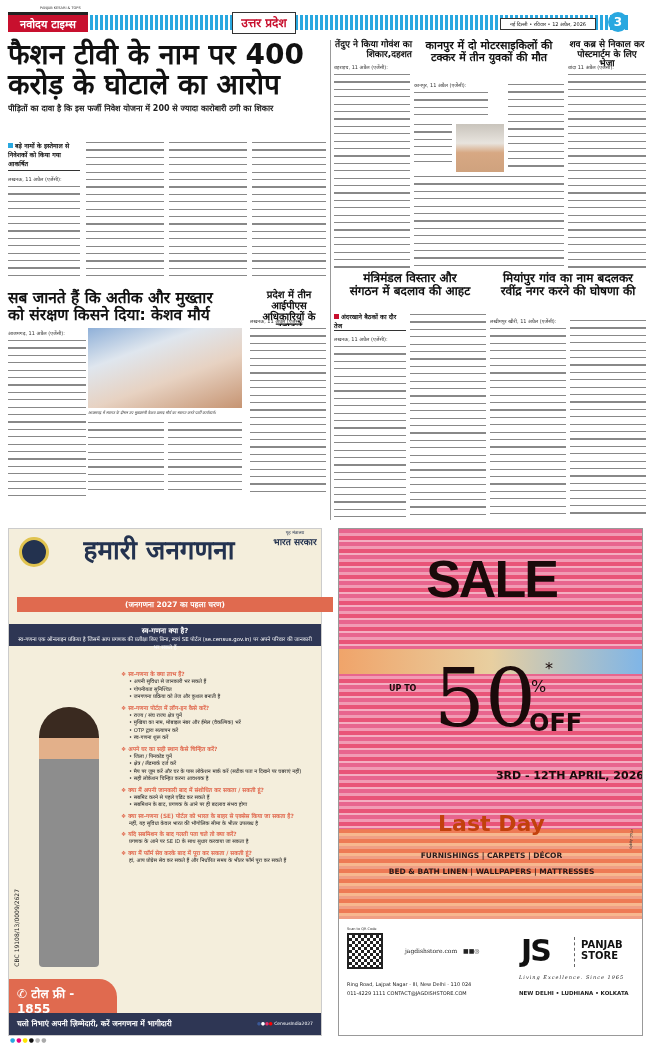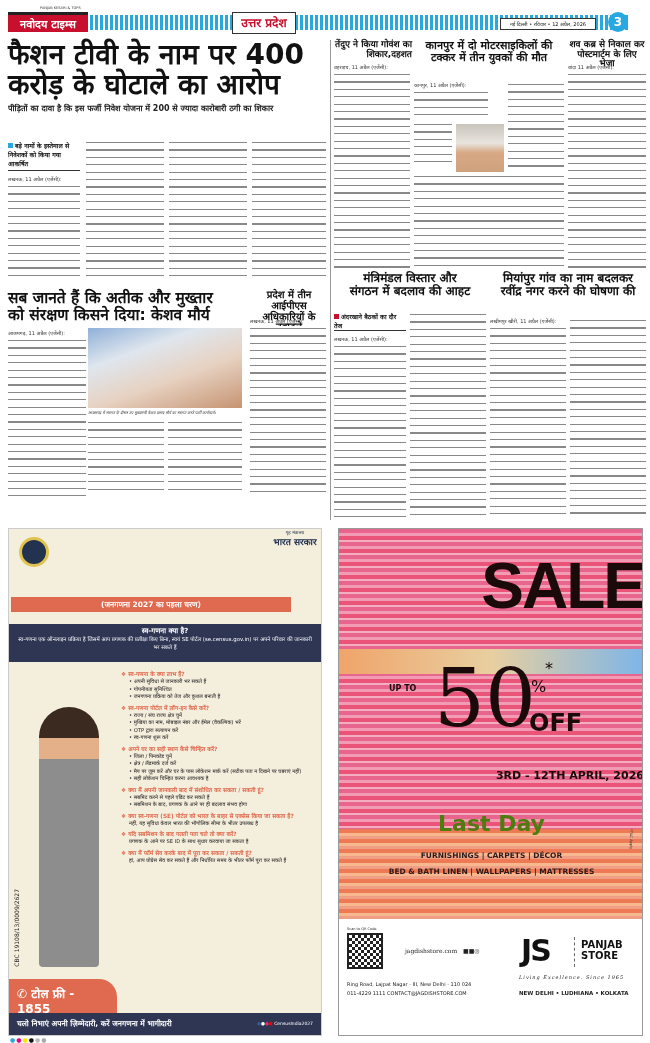--- a/index.html
+++ b/index.html
@@ -110,25 +110,26 @@
 <div class="abs lines" style="left:490px;top:326px;width:76px;height:194px"></div>
 <div class="abs lines" style="left:570px;top:318px;width:76px;height:202px"></div>
 
 <div class="abs" id="census">
   <div class="abs" style="left:10px;top:8px;width:30px;height:30px;border-radius:50%;background:#23324f;border:3px solid #e0c34f"></div>
   <div class="abs" style="left:264px;top:0;width:44px;text-align:center">
     <div style="font-size:4.5px;color:#23324f">गृह मंत्रालय</div>
     <div style="font-size:9px;font-weight:bold;color:#23324f">भारत सरकार</div>
   </div>
   <div class="abs h1" style="left:40px;top:6px;width:220px">
-  </div>
-  <div class="abs band1" style="left:2px;top:68px;width:280px">
+    <div>हमारी जनगणना</div>
+  </div>
+  <div class="abs band1" style="left:8px;top:68px;width:316px">
     <div>(जनगणना 2027 का पहला चरण)</div>
   </div>
-  <div class="abs band2" style="left:0;top:95px;width:312px;height:38px">
+  <div class="abs band2" style="left:0;top:95px;width:312px;height:22px">
     <div style="font-size:7px;font-weight:bold">स्व-गणना क्या है?</div>
     <div>स्व-गणना एक ऑनलाइन प्रक्रिया है जिसमें आप प्रगणक की प्रतीक्षा किए बिना, स्वयं SE पोर्टल (se.census.gov.in) पर अपने परिवार की जानकारी भर सकते हैं</div>
   </div>
   <div class="abs" style="left:30px;top:178px;width:60px;height:260px;background:linear-gradient(180deg,#3a2a20 0 12%,#e3b08a 12% 20%,#8d8d8d 20% 100%);border-radius:30px 30px 4px 4px"></div>
   <div class="abs" style="left:4px;top:360px;width:10px;font-size:6px;color:#222;writing-mode:vertical-rl;transform:rotate(180deg)">CBC 19108/13/0009/2627</div>
   <div class="abs" style="left:112px;top:138px;width:196px">
     <div class="q">❖ <span>स्व-गणना के क्या लाभ हैं?</span></div>
     <ul>
         <li>अपनी सुविधा से जानकारी भर सकते हैं</li>
         <li>गोपनीयता सुनिश्चित</li>
@@ -166,28 +167,28 @@
   <div class="abs footer" style="left:0;top:484px;width:312px;height:22px">
     <span>चलो निभाएं अपनी ज़िम्मेदारी, करें जनगणना में भागीदारी</span>
     <span style="float:right;font-size:4.5px;font-weight:normal"><span style="color:#3b5998">●</span><span>●</span><span style="color:#e1306c">●</span><span style="color:#f00">●</span> <span>CensusIndia2027</span></span>
   </div>
 </div>
 
 <div class="abs" id="sale">
   <div class="abs" id="sale-bg"></div>
   <div class="abs" id="sale-bg2"></div>
   <div class="abs" id="sale-bg3"></div>
-  <div class="abs" style="left:0;top:20px;width:305px;text-align:right;font-size:64px;font-weight:bold;color:#1a0a0a;font-family:'Liberation Sans',sans-serif;letter-spacing:-2px">SALE</div>
+  <div class="abs" style="left:0;top:20px;width:305px;text-align:center;font-size:52px;font-weight:bold;color:#1a0a0a;font-family:'Liberation Sans',sans-serif;letter-spacing:-2px">SALE</div>
   <div class="abs" style="left:50px;top:155px;font-size:8px;font-weight:bold;color:#1a0a0a">UP TO</div>
   <div class="abs" style="left:95px;top:125px;font-size:80px;color:#1a0a0a;font-family:'DejaVu Serif',serif;line-height:90px">50</div>
   <div class="abs" style="left:192px;top:148px;font-size:16px;color:#1a0a0a">%</div>
   <div class="abs" style="left:206px;top:130px;font-size:16px;color:#1a0a0a">*</div>
   <div class="abs" style="left:190px;top:180px;font-size:24px;font-weight:bold;color:#1a0a0a">OFF</div>
   <div class="abs" style="left:0;top:240px;width:305px;text-align:right;font-size:11px;font-weight:bold;color:#1a0a0a">3RD - 12TH APRIL, 2026</div>
-  <div class="abs" style="left:0;top:282px;width:305px;text-align:center;font-size:22px;font-weight:bold;color:#4d7c0f">Last Day</div>
+  <div class="abs" style="left:0;top:282px;width:305px;text-align:center;font-size:22px;font-weight:bold;color:#c2410c">Last Day</div>
   <div class="abs" style="left:290px;top:300px;font-size:3.5px;color:#333;writing-mode:vertical-rl">*T&amp;C Apply</div>
   <div class="abs" style="left:0;top:322px;width:305px;text-align:center;font-size:7.5px;font-weight:bold;color:#2a1a1a">FURNISHINGS | CARPETS | DÉCOR</div>
   <div class="abs" style="left:0;top:338px;width:305px;text-align:center;font-size:7.5px;font-weight:bold;color:#2a1a1a">BED &amp; BATH LINEN | WALLPAPERS | MATTRESSES</div>
   <div class="abs" style="left:0;top:392px;width:305px;height:116px;background:#fff"></div>
   <div class="abs" style="left:8px;top:398px;font-size:3.5px;color:#333">Scan to QR Code</div>
   <div class="abs" style="left:8px;top:404px;width:36px;height:36px;background:repeating-conic-gradient(#222 0 25%,#fff 0 50%) 0 0/6px 6px;border:2px solid #222"></div>
   <div class="abs" style="left:66px;top:418px;font-size:6px;font-family:'DejaVu Serif',serif;color:#222">jagdishstore.com</div>
   <div class="abs" style="left:124px;top:418px;font-size:6px;color:#222"><span>■</span><span>■</span><span>◎</span></div>
   <div class="abs" style="left:8px;top:452px;font-size:5px;color:#222">Ring Road, Lajpat Nagar - III, New Delhi - 110 024</div>
   <div class="abs" style="left:8px;top:461px;font-size:5px;color:#222">011-4229 1111  CONTACT@JAGDISHSTORE.COM</div>

